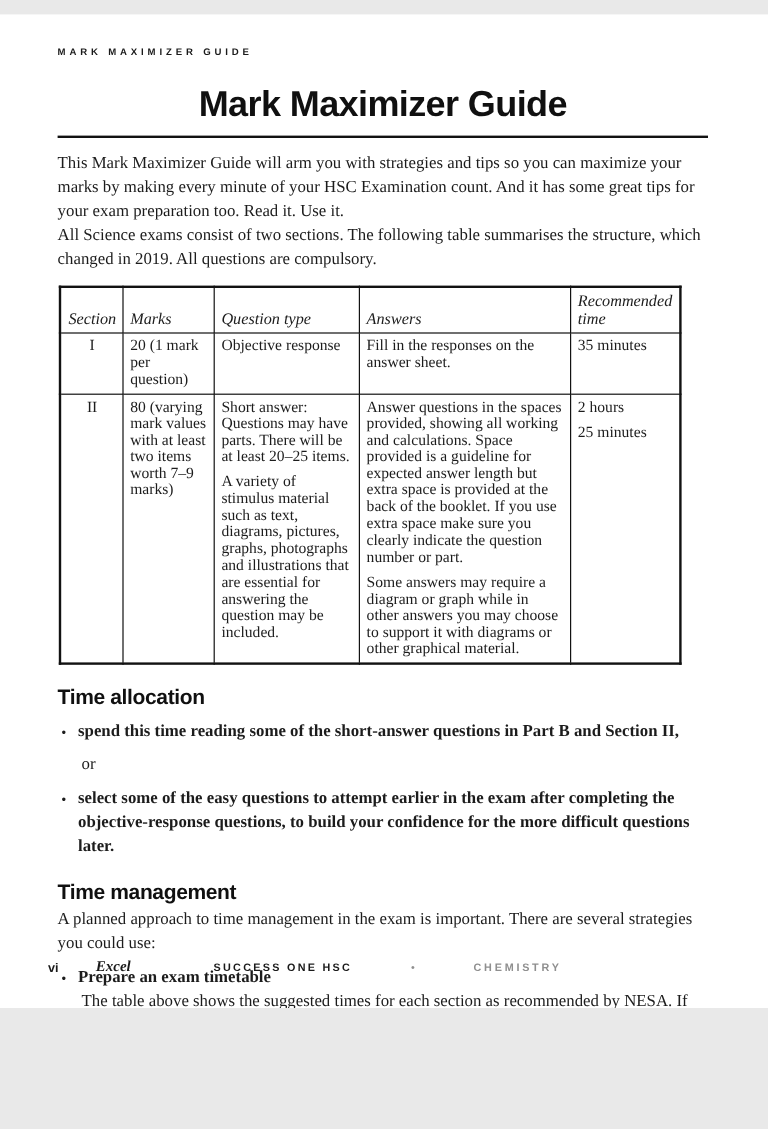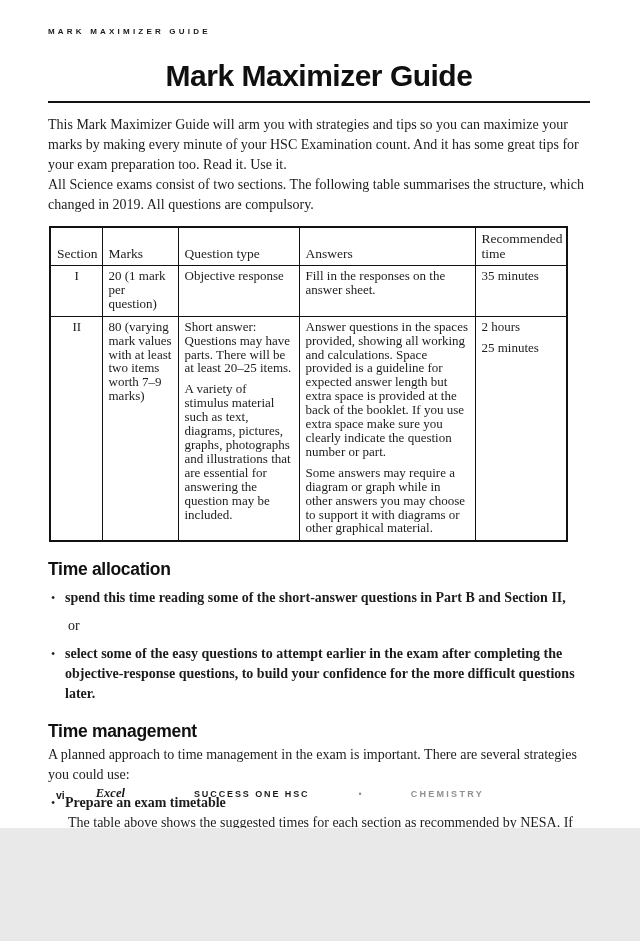--- a/index.html
+++ b/index.html
@@ -1,21 +1,21 @@
 <!DOCTYPE html>
 <html><head>
 <meta charset="utf-8">
 <style>
   * { box-sizing: border-box; margin: 0; padding: 0; }
   html, body { background: #e9e9e9; }
   .page {
     width: 640px; height: 828px; position: relative;
     background: #ffffff; overflow: hidden;
     font-family: "Liberation Serif", serif; color: #161616;
-    margin: 0 auto;
+    margin: 12px auto;
   }
   .content { padding: 0 50px 0 48px; }
 
   .kicker {
     margin-top: 27px;
     font-family: "Liberation Sans", sans-serif;
     font-weight: 700; font-size: 8px; letter-spacing: 3.2px;
     color: #1a1a1a;
   }
 
@@ -42,35 +42,35 @@
     border-collapse: collapse; table-layout: fixed;
     width: 517px; margin: 11px 0 0 1px;
     border: 2px solid #121212;
   }
   table.exam td {
     border: 1px solid #121212; vertical-align: top;
     font-size: 13px; line-height: 13.9px;
     padding: 3px 5px 5px 6px; color: #1c1c1c;
   }
   table.exam td.th {
-    vertical-align: bottom; font-size: 13.5px;
+    vertical-align: bottom; font-style: italic; font-size: 13.5px;
     padding-bottom: 4px; line-height: 15px;
   }
   table.exam td.section-col { text-align: center; }
   .cell-p { margin: 0 0 7px; }
   .cell-p:last-child { margin-bottom: 0; }
 
   .bullet-row { display: flex; margin-top: 8px; }
   .bullet-marker { flex: none; width: 17px; padding-left: 3px; font-size: 12px; line-height: 20px; }
   .bullet-text { flex: 1; font-weight: bold; }
   .or-line { margin: 8px 0 0 20px; }
   .bullet-sub { margin-left: 20px; }
 
   .footer {
-    position: absolute; left: 56px; bottom: 27px;
+    position: absolute; left: 40px; bottom: 27px;
     display: flex; align-items: flex-end;
     font-family: "Liberation Sans", sans-serif; color: #1a1a1a;
   }
   .page-num { font-weight: 700; font-size: 10.5px; }
   .brand { margin-left: 31px; display: flex; align-items: baseline; gap: 44px; }
   .brand-excel {
     font-family: "Liberation Serif", serif; font-weight: 700;
     font-style: italic; font-size: 12.5px;
   }
   .brand-rest { font-weight: 700; font-size: 9px; letter-spacing: 1.9px; margin-left: 5px; padding-left: 20px; }

